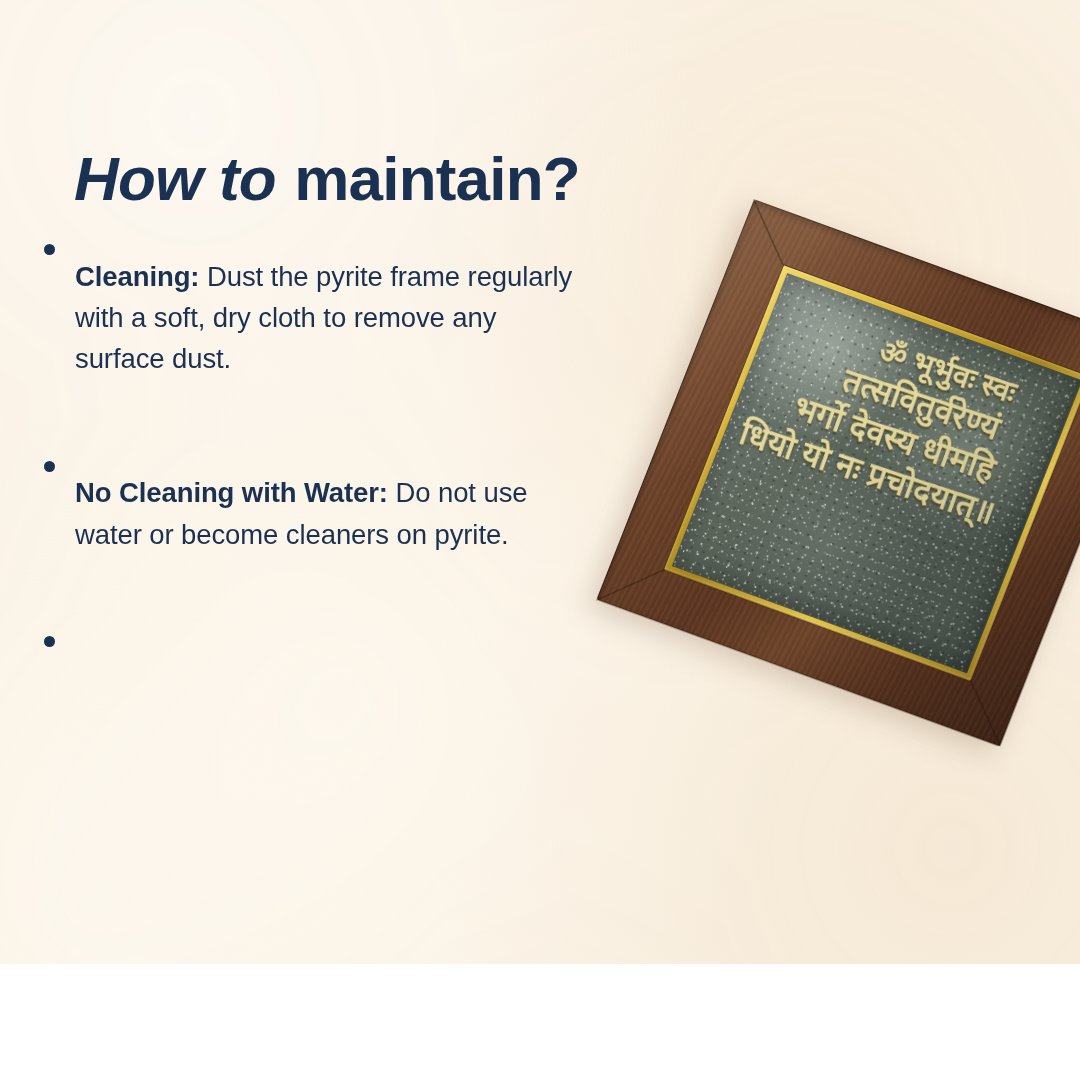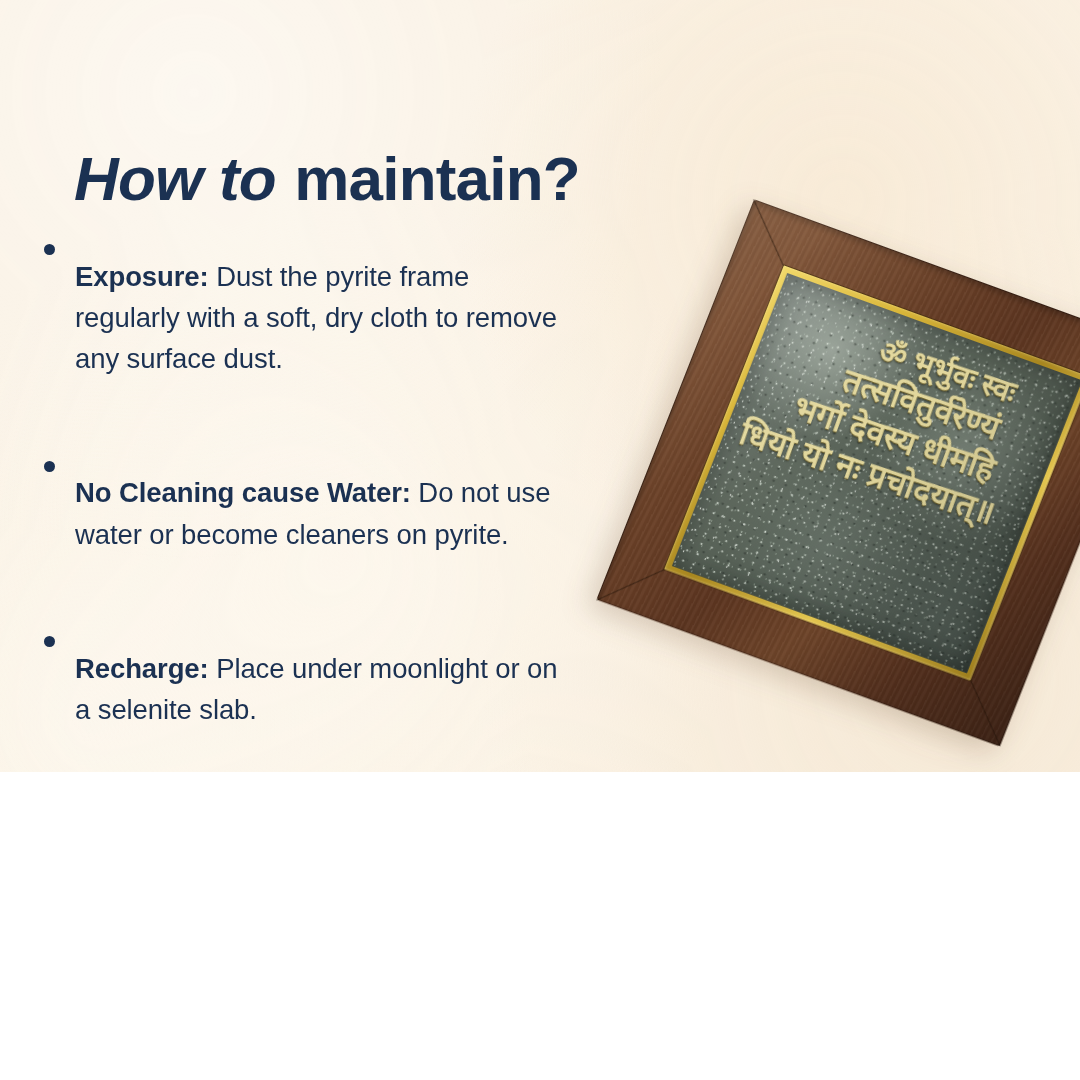--- a/index.html
+++ b/index.html
@@ -9,21 +9,21 @@
   body {
     width: 1080px;
     height: 1080px;
     overflow: hidden;
     font-family: "Liberation Sans", sans-serif;
   }
 
   #poster {
     position: relative;
     width: 1080px;
-    height: 772px;
+    height: 964px;
     background-color: #FAF1E3;
     overflow: hidden;
   }
 
   
   #paper-texture {
     position: absolute;
     inset: 0;
     pointer-events: none;
     background-image:
@@ -241,31 +241,30 @@
 <div id="poster">
 
   <div id="paper-texture"></div>
 
   <h1 id="heading"><span class="ital">How to</span> <span class="reg">maintain?</span></h1>
 
   <div id="bullets">
 
     <div class="bullet-item">
       <span class="bullet-dot"></span>
-      <p class="bullet-text"><span class="lead">Exposure:</span><span class="body"> Dust the pyrite frame regularly with a soft, dry cloth to remove any surface dust.</span></p>
+      <p class="bullet-text"><span class="lead">Cleaning:</span><span class="body"> Dust the pyrite frame regularly with a soft, dry cloth to remove any surface dust.</span></p>
     </div>
 
     <div class="bullet-item">
       <span class="bullet-dot"></span>
-      <p class="bullet-text"><span class="lead">No Cleaning cause Water:</span><span class="body"> Do not use water or become cleaners on pyrite.</span></p>
+      <p class="bullet-text"><span class="lead">No Cleaning with Water:</span><span class="body"> Do not use water or become cleaners on pyrite.</span></p>
     </div>
 
     <div class="bullet-item">
       <span class="bullet-dot"></span>
-      <p class="bullet-text"><span class="lead">Recharge:</span><span class="body"> Place under moonlight or on a selenite slab.</span></p>
     </div>
 
 
   </div>
 
   <div id="frame-wrap">
 
     <div id="wood-frame">
       <div id="wood-bevel"></div>
       <div id="miters">

